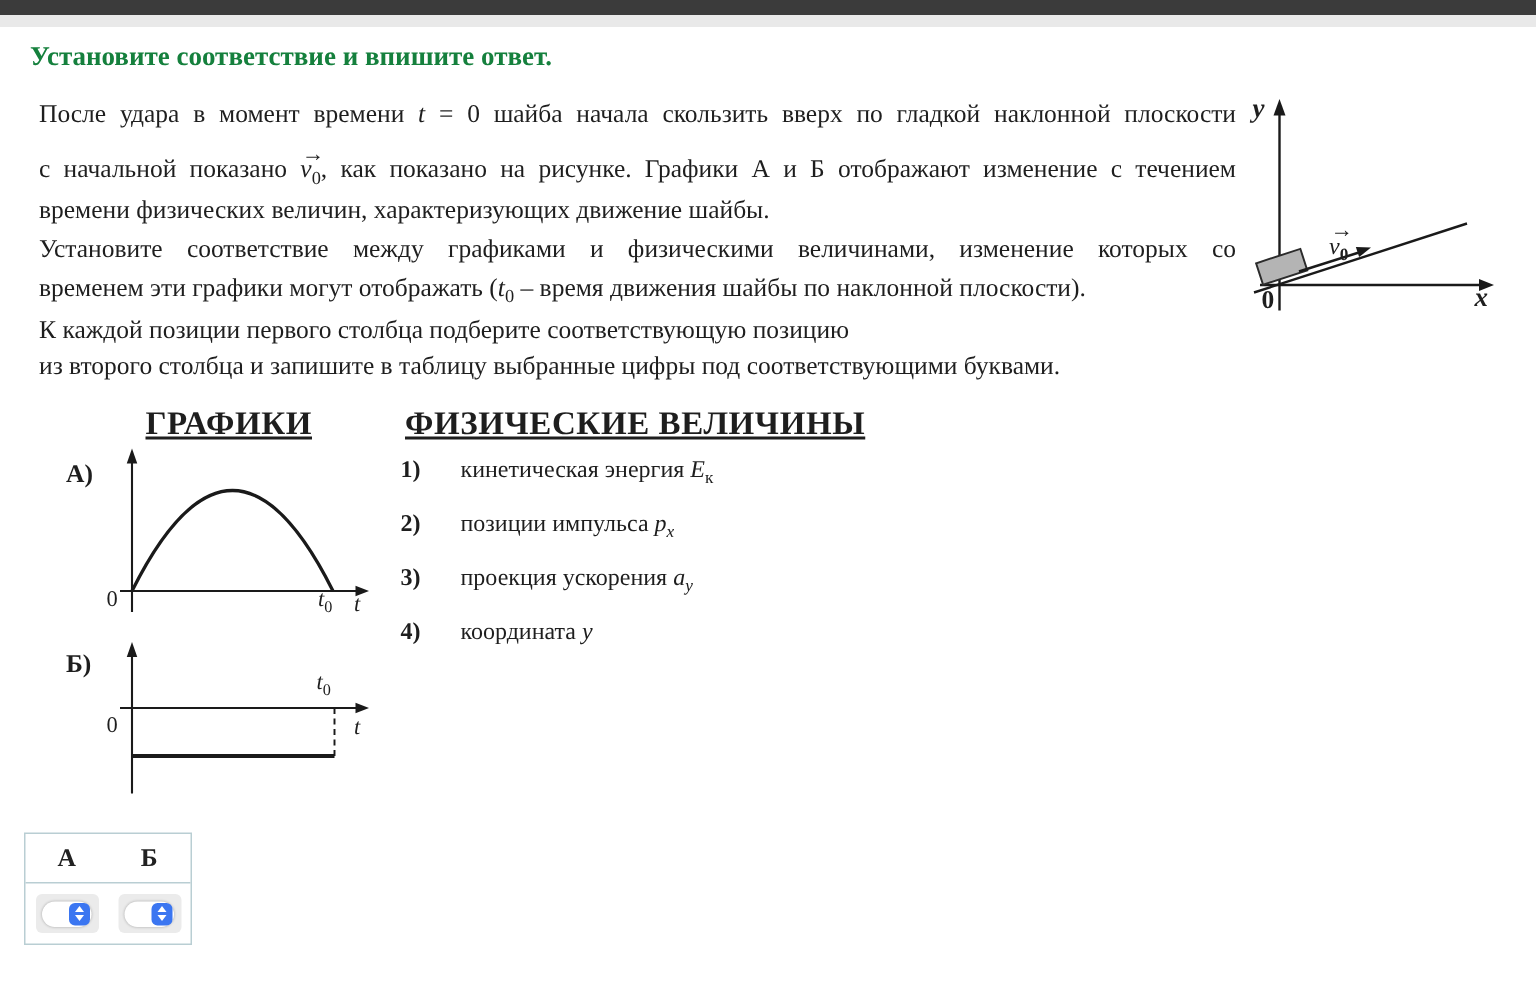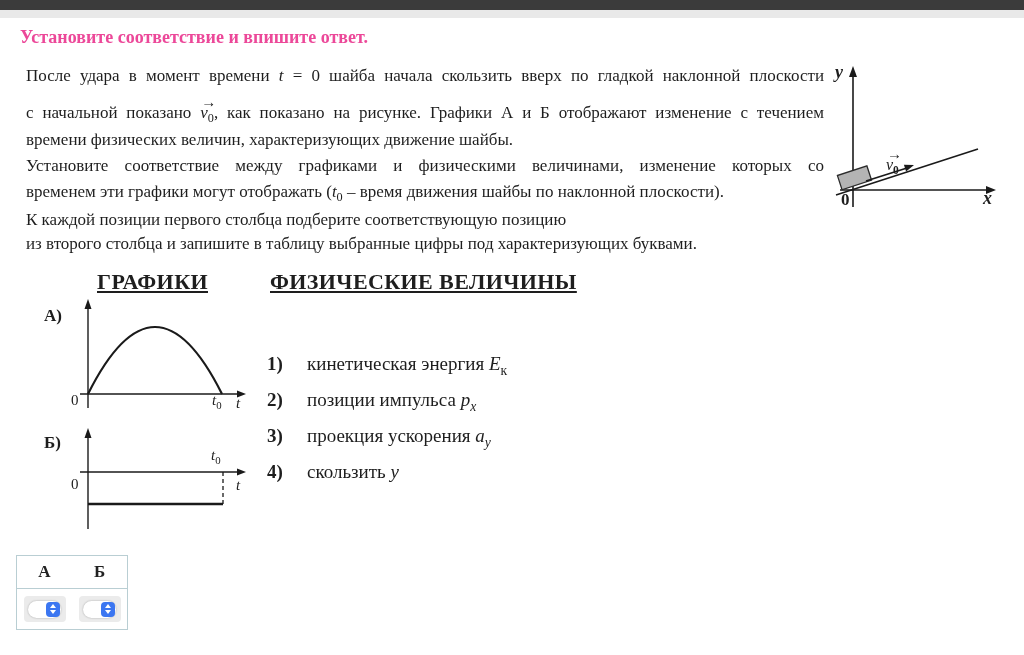--- a/index.html
+++ b/index.html
@@ -1,20 +1,20 @@
 <!DOCTYPE html>
 <html><head>
 <meta charset="utf-8">
 <style>
   html,body{margin:0;padding:0;}
   body{width:1024px;height:655px;position:relative;background:#ffffff;
        font-family:"Liberation Serif", serif;color:#1e1e1e;overflow:hidden;}
   .topbar{position:absolute;left:0;top:0;width:1024px;height:10px;background:#3b3b3b;}
   .topstrip{position:absolute;left:0;top:10px;width:1024px;height:8px;background:#e9e9e9;}
-  .title{position:absolute;left:20px;top:27px;font-size:18px;font-weight:bold;color:#ec4899;margin:0;}
+  .title{position:absolute;left:20px;top:27px;font-size:18px;font-weight:bold;color:#15803d;margin:0;}
   .pline{position:absolute;left:26px;font-size:17px;white-space:nowrap;}
   .pline.just{width:798px;text-align:justify;text-align-last:justify;white-space:normal;}
   .l1{top:66px}.l2{top:103px}.l3{top:130px}.l4{top:156px}.l5{top:182px}.l6{top:210px}.l7{top:234px}
   .it{font-style:italic;}
   sub{font-size:0.72em;line-height:0;}
   .over{display:inline-block;width:0;transform:translate(1px,-11px);font-style:normal;font-size:15px;}
   .colhead{position:absolute;top:269px;font-weight:bold;font-size:22px;text-decoration:underline;letter-spacing:0.4px;}
   .colhead.left{left:97px;}
   .colhead.right{left:270px;}
   .graphbox{position:absolute;left:40px;}
@@ -24,21 +24,21 @@
   .glabel{position:absolute;font-weight:bold;font-size:17px;z-index:2;}
   .ga .glabel{left:4px;top:10px;}
   .gb .glabel{left:4px;top:8px;}
   .axlab{position:absolute;font-size:15px;z-index:2;}
   .ga .origin{left:31px;top:96px;}
   .ga .t0lab{left:172px;top:96px;}
   .ga .tlab{left:196px;top:99px;}
   .gb .origin{left:31px;top:51px;}
   .gb .t0lab{left:171px;top:22px;}
   .gb .tlab{left:196px;top:52px;}
-  .qrow{position:absolute;left:267px;font-size:19px;white-space:nowrap;margin-top:48px;}
+  .qrow{position:absolute;left:267px;font-size:16px;white-space:nowrap;}
   .q1{top:305px}.q2{top:341px}.q3{top:377px}.q4{top:413px}
   .qnum{display:inline-block;width:22px;font-weight:bold;}
   .qtxt{margin-left:18px;}
   .anstable{position:absolute;left:16px;top:555px;width:110px;height:73px;border:1px solid #b9ced3;background:#fff;}
   .hrow{height:32px;border-bottom:1px solid #b9ced3;display:flex;}
   .hcell{flex:1;display:flex;align-items:center;justify-content:center;font-weight:bold;font-size:17px;color:#222;}
   .srow{height:40px;display:flex;}
   .scell{flex:1;display:flex;align-items:center;justify-content:center;}
   .selwrap{width:42px;height:26px;background:#ebebeb;border-radius:4px;display:flex;align-items:center;justify-content:center;}
   .select{width:33px;height:17px;background:#ffffff;border-radius:8.5px;box-shadow:0 0 2px rgba(0,0,0,0.3);
@@ -64,21 +64,21 @@
   <div class="topstrip"></div>
 
   <h1 class="title">Установите соответствие и впишите ответ.</h1>
 
   <div class="pline just l1"><span>После удара в момент времени </span><span class="it">t</span><span> = 0 шайба начала скользить вверх по гладкой наклонной плоскости</span></div>
   <div class="pline just l2"><span>с начальной показано </span><span class="over">→</span><span class="it">v</span><sub>0</sub><span>, как показано на рисунке. Графики А и Б отображают изменение с течением</span></div>
   <div class="pline l3"><span>времени физических величин, характеризующих движение шайбы.</span></div>
   <div class="pline just l4"><span>Установите соответствие между графиками и физическими величинами, изменение которых со</span></div>
   <div class="pline l5"><span>временем эти графики могут отображать (</span><span class="it">t</span><sub>0</sub><span> –  время движения шайбы по наклонной плоскости).</span></div>
   <div class="pline l6"><span>К каждой позиции первого столбца подберите соответствующую позицию</span></div>
-  <div class="pline l7"><span>из второго столбца и запишите в таблицу выбранные цифры под характеризующих буквами.</span></div>
+  <div class="pline l7"><span>из второго столбца и запишите в таблицу выбранные цифры под соответствующими буквами.</span></div>
 
   <span class="colhead left">ГРАФИКИ</span>
   <span class="colhead right">ФИЗИЧЕСКИЕ ВЕЛИЧИНЫ</span>
 
   <div class="graphbox ga">
     <span class="glabel">А)</span>
     <svg width="215" height="122" viewBox="0 0 215 122">
       <line x1="48" y1="112" x2="48" y2="8" stroke="#1a1a1a" stroke-width="1.4"></line>
       <polygon points="48,3 44.5,13 51.5,13" fill="#1a1a1a"></polygon>
       <line x1="40" y1="98" x2="200" y2="98" stroke="#1a1a1a" stroke-width="1.4"></line>
@@ -108,21 +108,21 @@
   <div class="qrow q1">
     <span class="qnum">1)</span><span class="qtxt"><span>кинетическая энергия </span><span class="it">E</span><sub>к</sub></span>
   </div>
   <div class="qrow q2">
     <span class="qnum">2)</span><span class="qtxt"><span>позиции импульса </span><span class="it">p</span><sub class="it">x</sub></span>
   </div>
   <div class="qrow q3">
     <span class="qnum">3)</span><span class="qtxt"><span>проекция ускорения </span><span class="it">a</span><sub class="it">y</sub></span>
   </div>
   <div class="qrow q4">
-    <span class="qnum">4)</span><span class="qtxt"><span>скользить </span><span class="it">y</span></span>
+    <span class="qnum">4)</span><span class="qtxt"><span>координата </span><span class="it">y</span></span>
   </div>
 
   <div class="anstable">
     <div class="hrow">
       <div class="hcell">А</div>
       <div class="hcell">Б</div>
     </div>
     <div class="srow">
       <div class="scell">
         <div class="selwrap">

